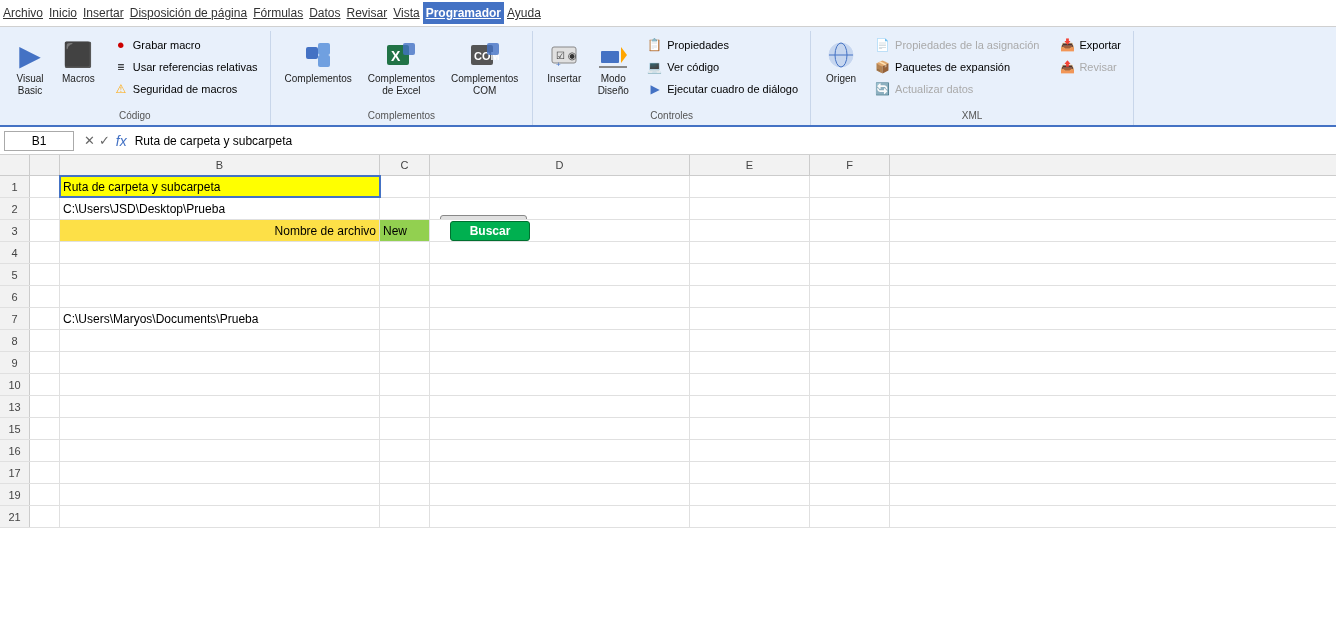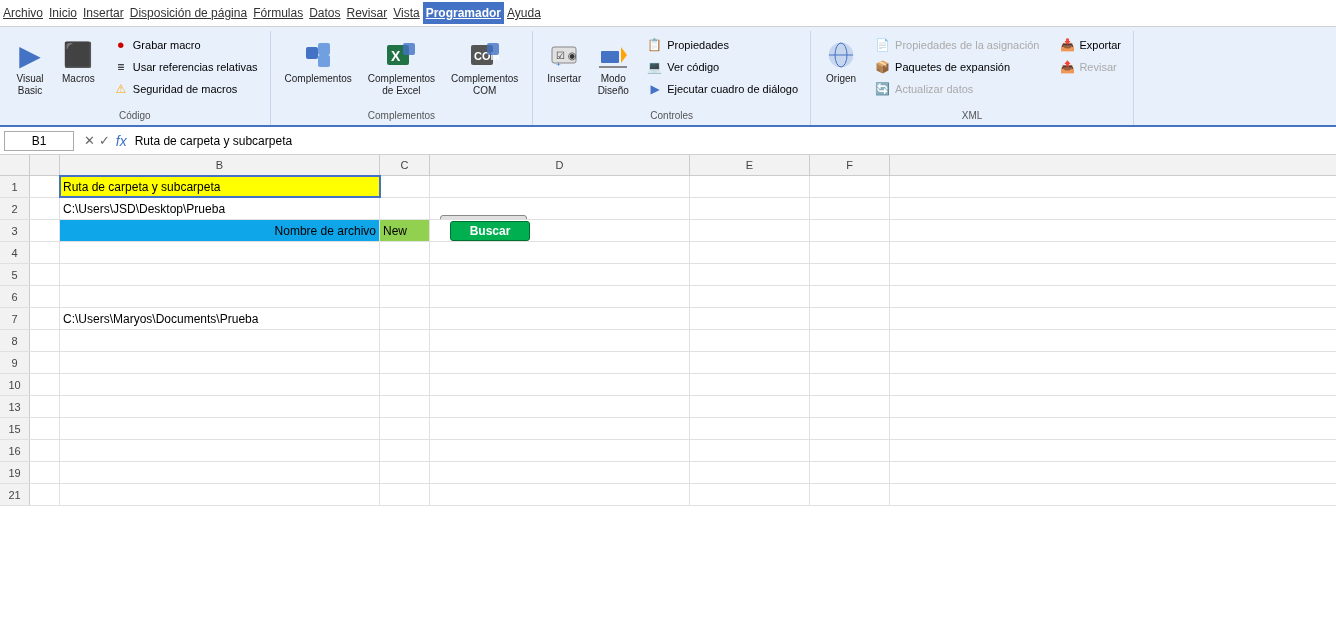--- a/index.html
+++ b/index.html
@@ -208,21 +208,21 @@
       overflow: hidden;
       white-space: nowrap;
       position: relative;
     }
     .cell-selected {
       outline: 2px solid #4472c4;
       outline-offset: -1px;
       z-index: 2;
     }
     .cell-yellow-bg { background: #ffff00; }
-    .cell-light-yellow-bg { background: #0ea5e9; }
+    .cell-light-yellow-bg { background: #fde047; }
     .cell-green-bg { background: #92d050; }
     .cell-right { justify-content: flex-end; }
 
     
     .sheet-button {
       border: 1px solid #888;
       border-radius: 3px;
       padding: 2px 10px;
       cursor: pointer;
       font-size: 12px;
@@ -566,20 +566,29 @@
       <div class="spreadsheet-row">
           <div class="row-header">16</div>
           <div class="cell" style="width:30px;min-width:30px;"></div>
           <div class="cell" style="width:320px;"></div>
           <div class="cell" style="width:50px;"></div>
           <div class="cell" style="width:260px;"></div>
           <div class="cell" style="width:120px;"></div>
           <div class="cell" style="width:80px;"></div>
         </div>
       <div class="spreadsheet-row">
+          <div class="row-header">17</div>
+          <div class="cell" style="width:30px;min-width:30px;"></div>
+          <div class="cell" style="width:320px;"></div>
+          <div class="cell" style="width:50px;"></div>
+          <div class="cell" style="width:260px;"></div>
+          <div class="cell" style="width:120px;"></div>
+          <div class="cell" style="width:80px;"></div>
+        </div>
+      <div class="spreadsheet-row">
           <div class="row-header">19</div>
           <div class="cell" style="width:30px;min-width:30px;"></div>
           <div class="cell" style="width:320px;"></div>
           <div class="cell" style="width:50px;"></div>
           <div class="cell" style="width:260px;"></div>
           <div class="cell" style="width:120px;"></div>
           <div class="cell" style="width:80px;"></div>
         </div>
       <div class="spreadsheet-row">
           <div class="row-header">21</div>

